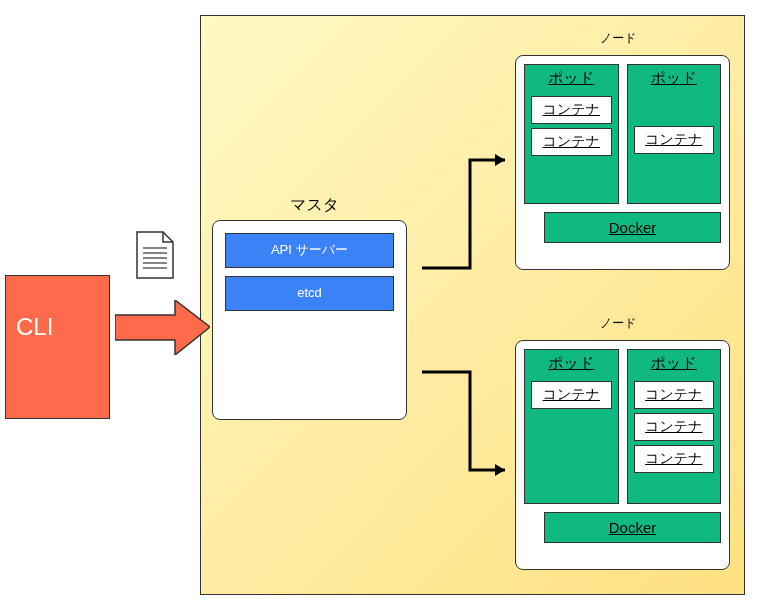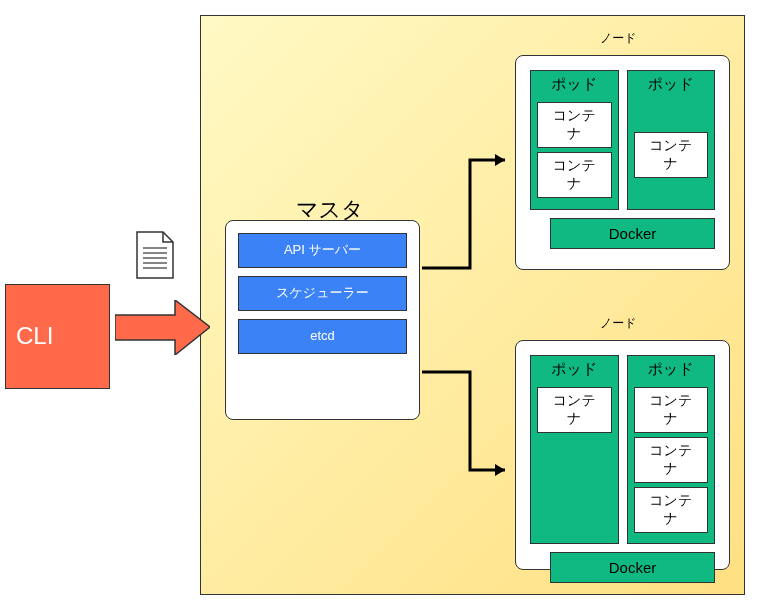--- a/index.html
+++ b/index.html
@@ -1,26 +1,26 @@
 <!DOCTYPE html>
 <html><head>
 <meta charset="utf-8">
 <style>
   * { box-sizing: border-box; margin: 0; padding: 0; }
   body { font-family: "Hiragino Sans", "Meiryo", sans-serif; width: 759px; height: 608px; position: relative; background: #fff; }
   .cluster-bg { position: absolute; left: 200px; top: 15px; width: 545px; height: 580px; background: linear-gradient(135deg, #fff9c4 0%, #ffe082 100%); border: 1px solid #333; }
-  .cli-box { position: absolute; left: 5px; top: 284px; width: 105px; height: 105px; background: #ff6b4a; border: 1.5px solid #333; color: #fff; font-size: 24px; padding: 35px 10px; line-height: 1.3; }
+  .cli-box { position: absolute; left: 5px; top: 275px; width: 105px; height: 144px; background: #ff6b4a; border: 1.5px solid #333; color: #fff; font-size: 24px; padding: 35px 10px; line-height: 1.3; }
   .doc-icon { position: absolute; left: 135px; top: 230px; width: 40px; height: 50px; }
   .arrow-big { position: absolute; left: 115px; top: 300px; width: 95px; height: 55px; }
-  .master-label { position: absolute; left: 296px; top: 195px; font-size: 22px; }
-  .master-box { position: absolute; left: 225px; top: 220px; width: 195px; height: 200px; background: #fff; border: 1.5px solid #333; border-radius: 8px; padding: 12px; display: flex; flex-direction: column; gap: 8px; }
+  .master-label { position: absolute; left: 290px; top: 195px; font-size: 16px; }
+  .master-box { position: absolute; left: 212px; top: 220px; width: 195px; height: 200px; background: #fff; border: 1.5px solid #333; border-radius: 8px; padding: 12px; display: flex; flex-direction: column; gap: 8px; }
   .blue-box { background: #3b82f6; color: #fff; border: 1px solid #333; text-align: center; font-size: 13px; padding: 8px 4px; line-height: 1.3; }
   .blue-box.tall { padding: 6px 4px; }
   .node-label { position: absolute; font-size: 12px; font-family: Liberation Serif, serif; }
-  .node-box { position: absolute; width: 215px; background: #fff; border: 1.5px solid #333; border-radius: 8px; padding: 14px; }
+  .node-box { position: absolute; width: 215px; background: #fff; border: 1.5px solid #333; border-radius: 8px; padding: 8px; text-decoration: underline; }
   .pod-row { display: flex; gap: 8px; margin-bottom: 8px; }
   .pod { flex: 1; background: #10b981; border: 1px solid #333; display: flex; flex-direction: column; align-items: center; padding-bottom: 8px; }
   .pod-label { font-size: 15px; padding: 4px 0 6px; }
   .container { background: #fff; border: 1px solid #333; font-size: 14px; padding: 4px 10px; margin: 2px 6px; align-self: stretch; text-align: center; }
   .docker-box { background: #10b981; border: 1px solid #333; text-align: center; color: #000; font-size: 15px; padding: 6px; margin-left: 20px; }
   .arrow-line { position: absolute; }
 </style>
 </head>
 <body>
 
@@ -40,21 +40,20 @@
   <line x1="8" y1="38" x2="32" y2="38" stroke="#333" stroke-width="1.2"></line>
 </svg>
 
 <svg class="arrow-big" viewBox="0 0 95 55">
   <path d="M0 15 L60 15 L60 0 L95 27 L60 55 L60 40 L0 40 Z" fill="#ff6b4a" stroke="#333" stroke-width="1.5"></path>
 </svg>
 
 <div class="master-label">マスタ</div>
 <div class="master-box">
   <div class="blue-box">API サーバー</div>
-  <div class="blue-box">スケジューラー</div>
   <div class="blue-box">etcd</div>
 </div>
 
 <svg class="arrow-line" style="left:420px; top:150px; width:100px; height:120px;">
   <path d="M2 118 L50 118 L50 10 L85 10" fill="none" stroke="#000" stroke-width="3"></path>
   <path d="M85 10 L75 4 L75 16 Z" fill="#000"></path>
 </svg>
 
 <svg class="arrow-line" style="left:420px; top:370px; width:100px; height:110px;">
   <path d="M2 2 L50 2 L50 100 L85 100" fill="none" stroke="#000" stroke-width="3"></path>

